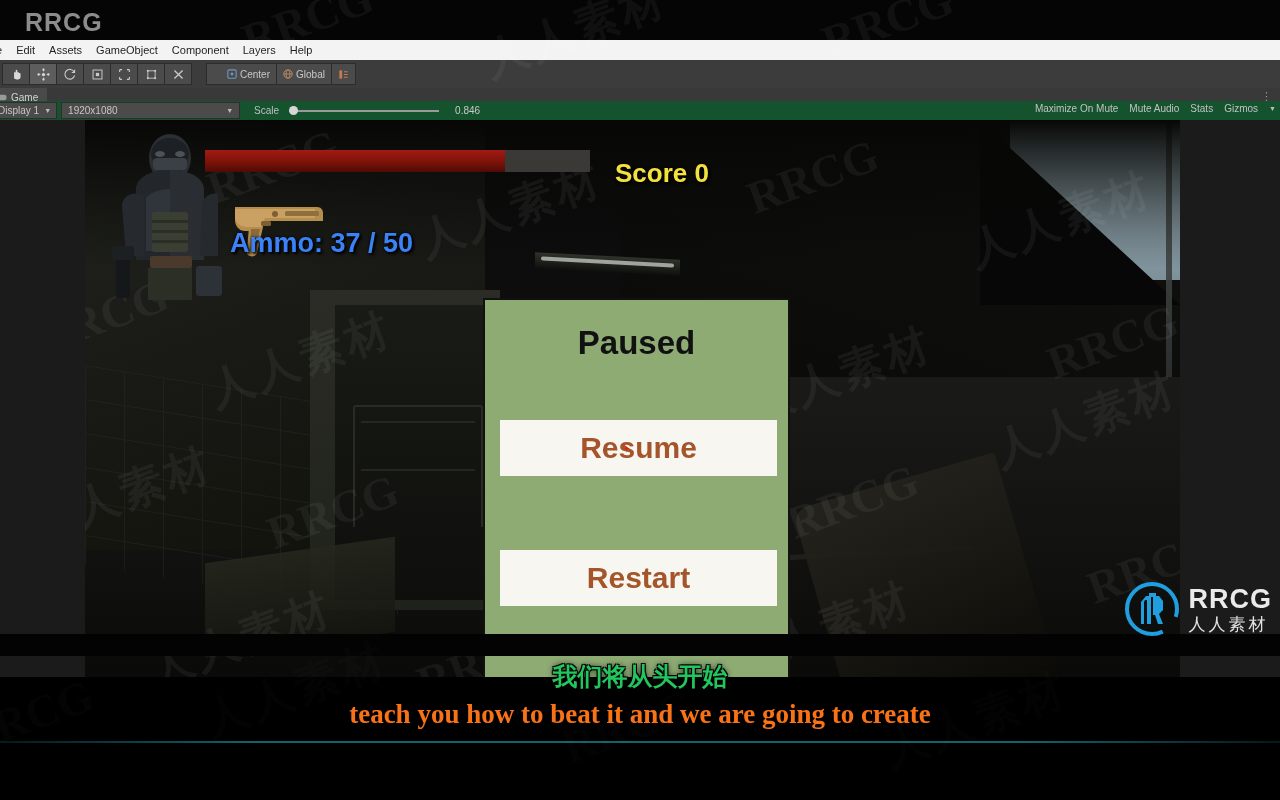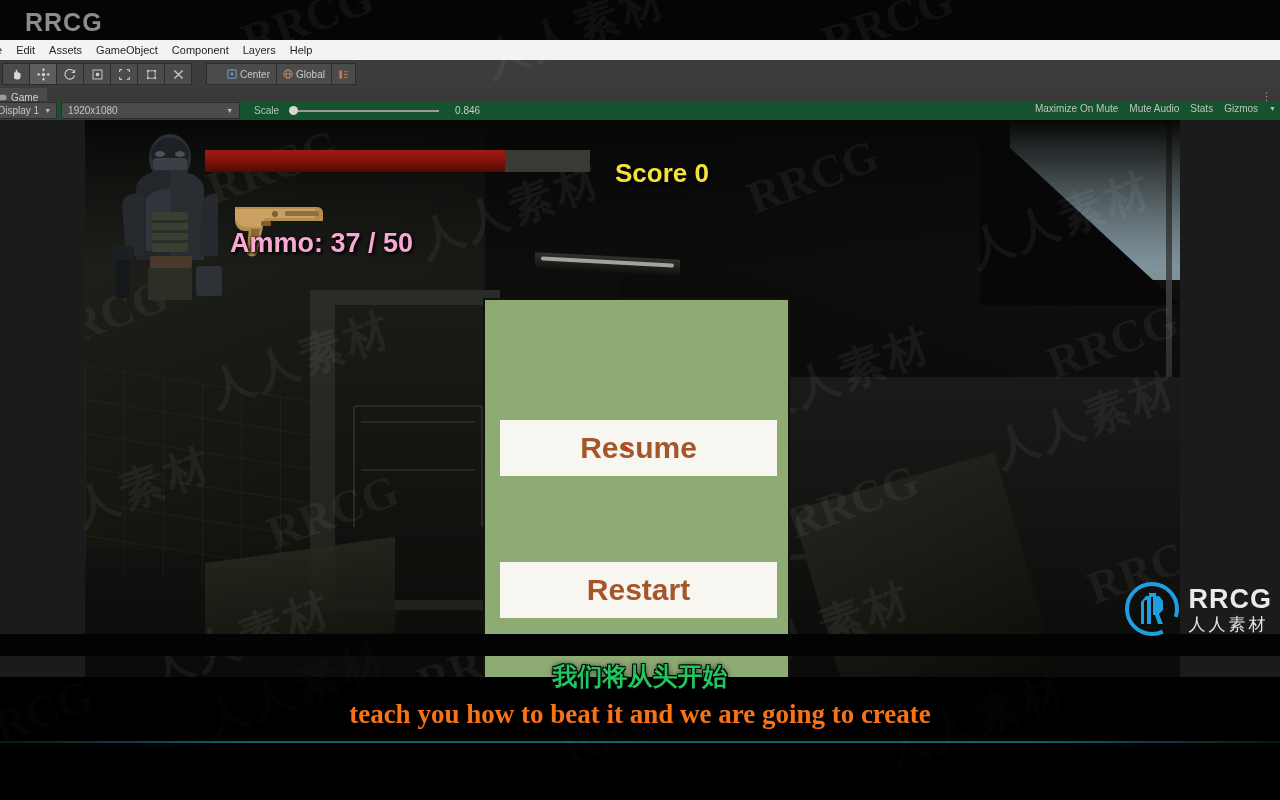--- a/index.html
+++ b/index.html
@@ -106,35 +106,35 @@
   .sc-gun{position:absolute;right:150px;bottom:-30px;width:210px;height:230px;
       background:linear-gradient(170deg,#26241e 0%,#15140f 65%,#0b0a07 100%);
       transform:rotate(-16deg);border-radius:16px 4px 0 0;opacity:.92;}
 
   
   .hud-portrait{position:absolute;left:15px;top:8px;width:140px;height:172px;}
   .hud-health-bg{position:absolute;left:120px;top:30px;width:385px;height:22px;background:#3b3936;}
   .hud-health-fill{position:absolute;left:0;top:0;height:22px;
       background:linear-gradient(180deg,#a11b14 0%,#7d1209 55%,#4e0b05 100%);}
   .hud-gun{position:absolute;left:140px;top:75px;width:110px;height:62px;}
-  .hud-ammo{position:absolute;left:145px;top:108px;color:#f9a8d4;font-size:27px;font-weight:700;
+  .hud-ammo{position:absolute;left:145px;top:108px;color:#3b82f6;font-size:27px;font-weight:700;
       text-shadow:0 0 3px #000,2px 2px 3px #000;font-family:"Liberation Sans",sans-serif;}
   .hud-score{position:absolute;left:530px;top:38px;color:#f4e23c;font-size:26px;font-weight:700;
       text-shadow:0 0 3px #000,2px 2px 3px #000;font-family:"Liberation Sans",sans-serif;}
 
   
   .pause{position:absolute;left:398px;top:178px;width:307px;height:443px;background:#8fab74;
       border:2px solid #111;box-sizing:border-box;}
   .pause-title{text-align:center;color:#111;font-size:33px;font-weight:700;margin-top:24px;
       font-family:"Liberation Sans",sans-serif;}
   .pbtn-row{position:absolute;left:15px;width:277px;height:56px;background:#f7f6f1;
       display:flex;align-items:center;justify-content:center;}
   .pbtn-row.r1{top:120px;}
   .pbtn-row.r2{top:185px;}
-  .pbtn-row.r3{top:262px;}
+  .pbtn-row.r3{top:250px;}
   .pbtn-label{color:#a4552a;font-size:30px;font-weight:700;font-family:"Liberation Sans",sans-serif;}
   .cursor-dot{position:absolute;left:123px;top:24px;width:7px;height:9px;background:#d42a10;
       clip-path:polygon(0 0,100% 55%,45% 60%,60% 100%);}
 
   
   .subs{position:absolute;left:0;top:660px;width:1280px;text-align:center;}
   .sub-cn{color:#22c55e;font-size:25px;font-weight:700;font-family:"DejaVu Sans",sans-serif;
       text-shadow:1px 1px 0 #000,-1px 1px 0 #000,1px -1px 0 #000,-1px -1px 0 #000,0 0 6px #000;
       line-height:34px;}
   .sub-en{color:#f97316;font-size:27px;font-family:"Liberation Serif",serif;font-weight:700;
@@ -417,20 +417,21 @@
         <rect x="36" y="26" width="10" height="5" rx="1.5" fill="#7d5f32"></rect>
         <rect x="60" y="16" width="34" height="5" rx="1.5" fill="#8f6f3c"></rect>
         <circle cx="50" cy="19" r="3" fill="#7d5f32"></circle>
       </svg>
     </div>
 
     <div class="hud-ammo">Ammo: 37 / 50</div>
     <div class="hud-score">Score 0</div>
 
     <div class="pause">
+      <div class="pause-title">Paused</div>
 
       <div class="pbtn-row r1">
         <span class="pbtn-label">Resume</span>
         <div class="cursor-dot"></div>
       </div>
 
 
       <div class="pbtn-row r3">
         <span class="pbtn-label">Restart</span>
       </div>

